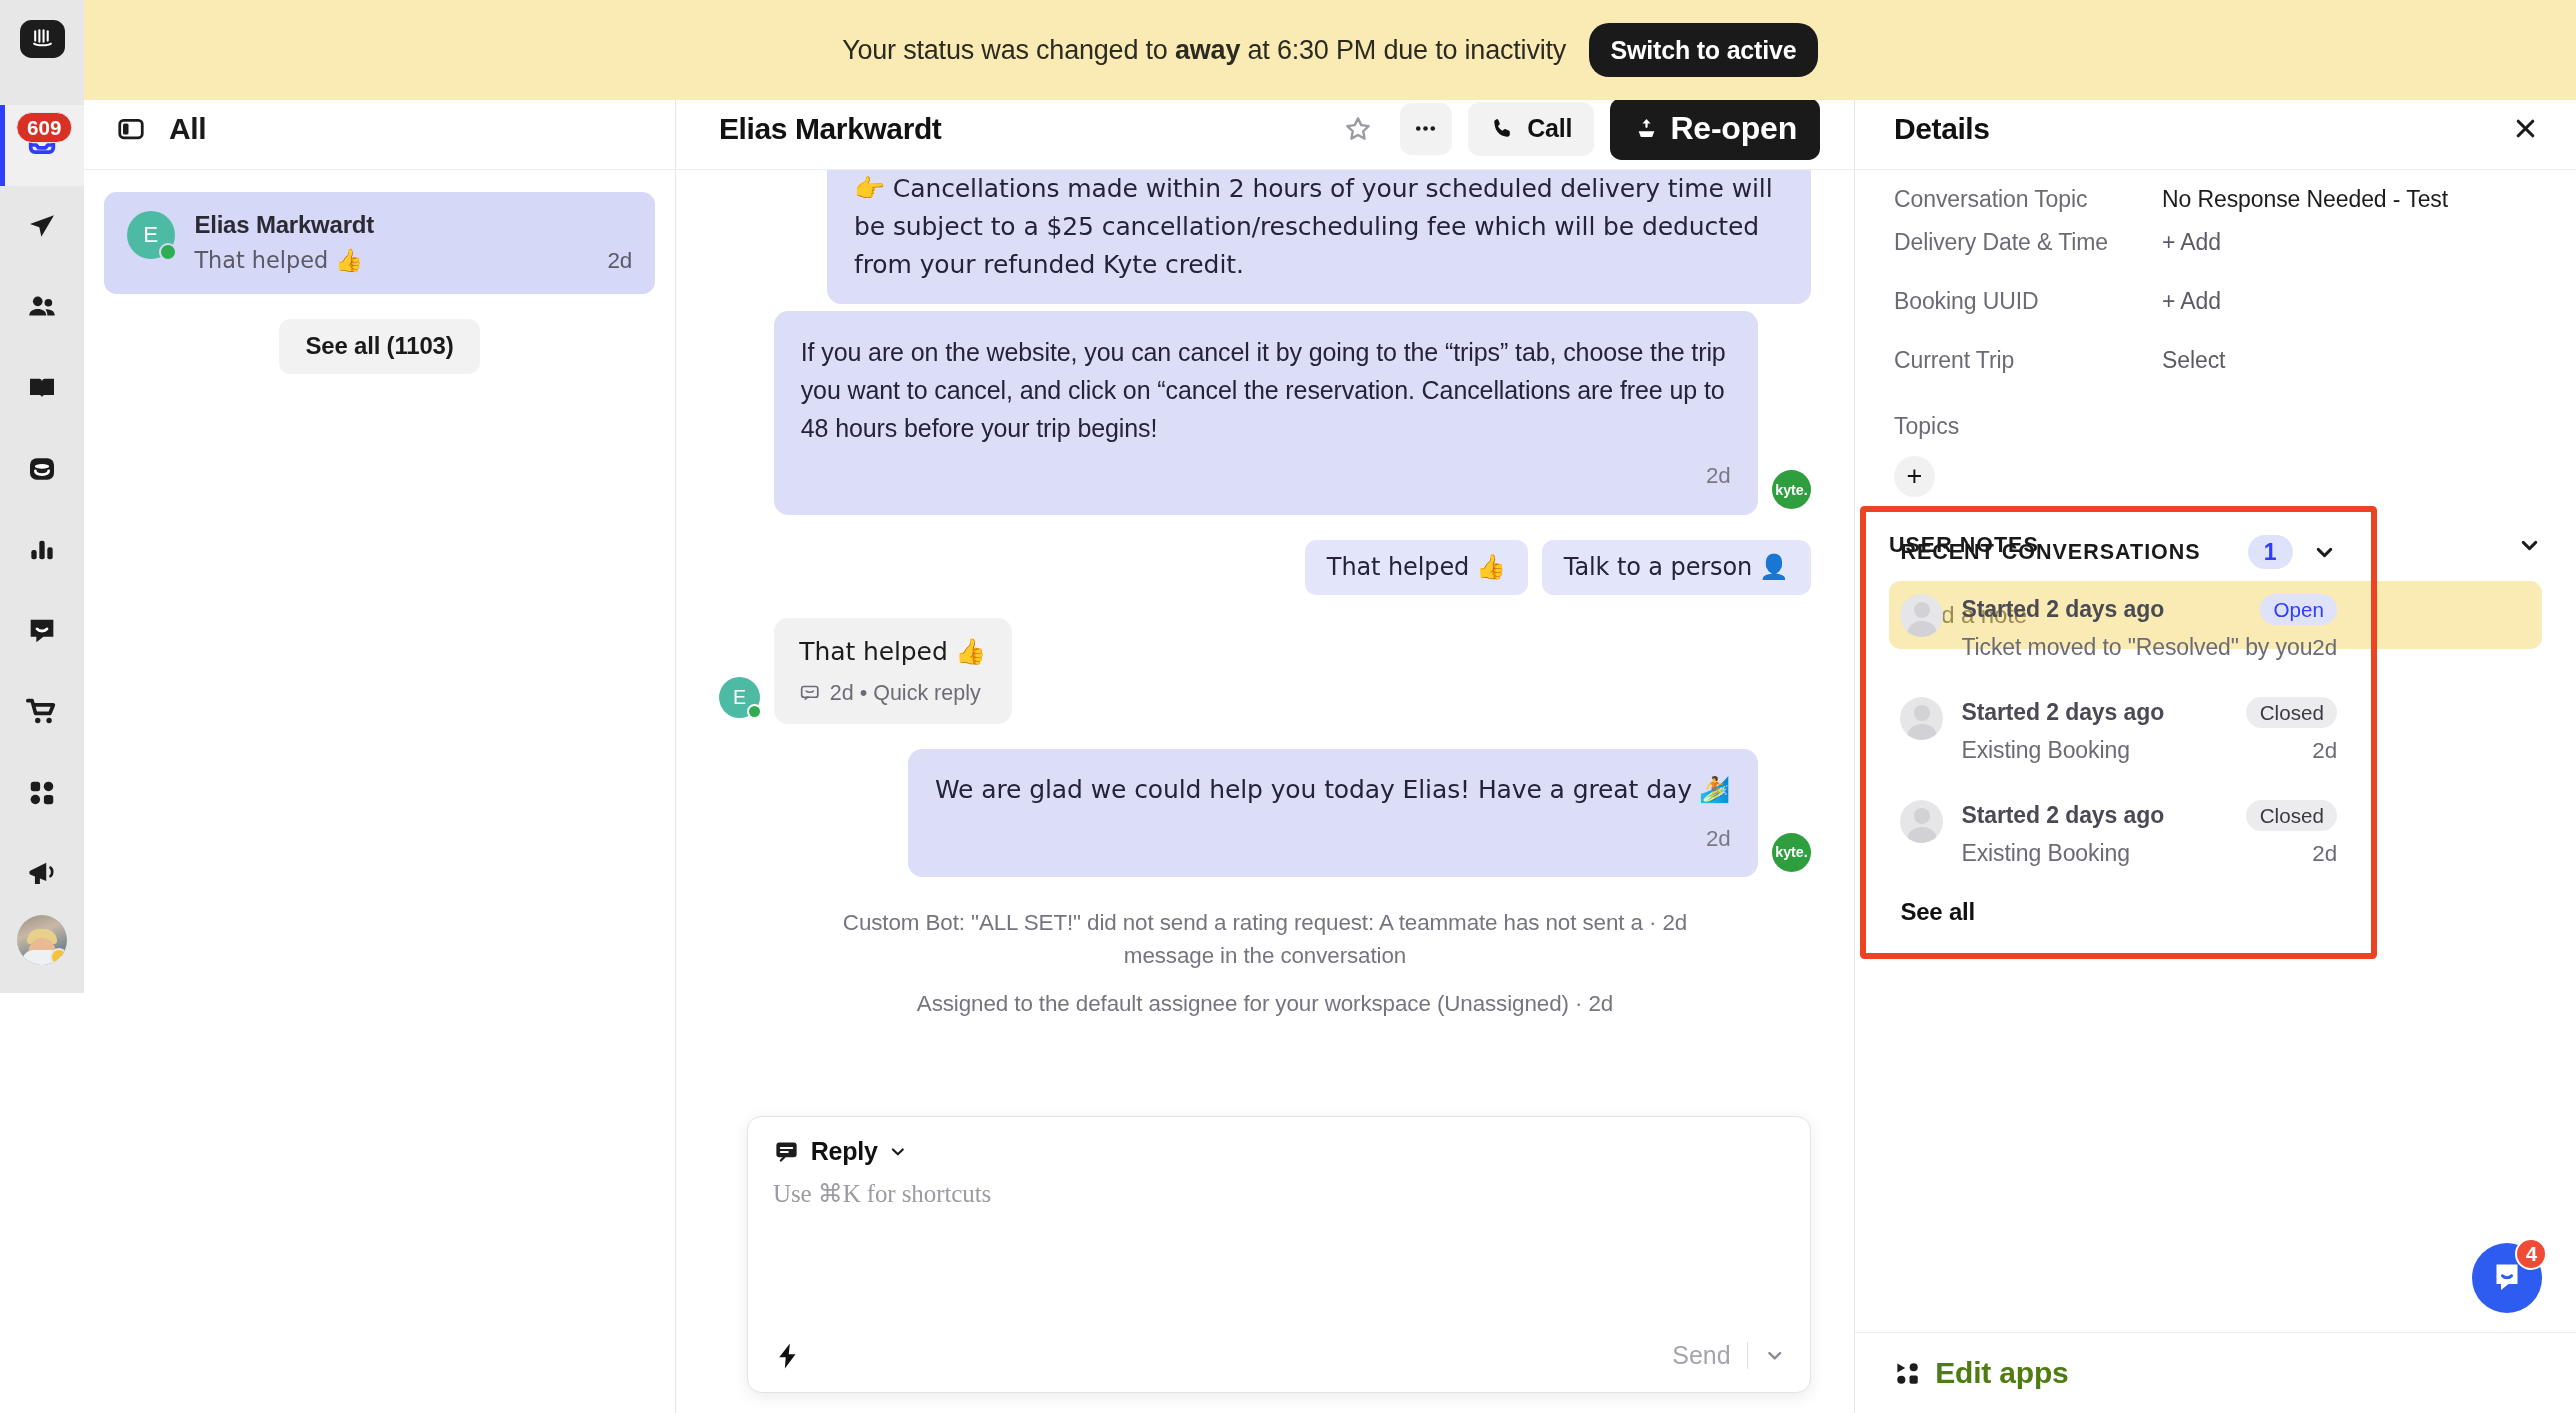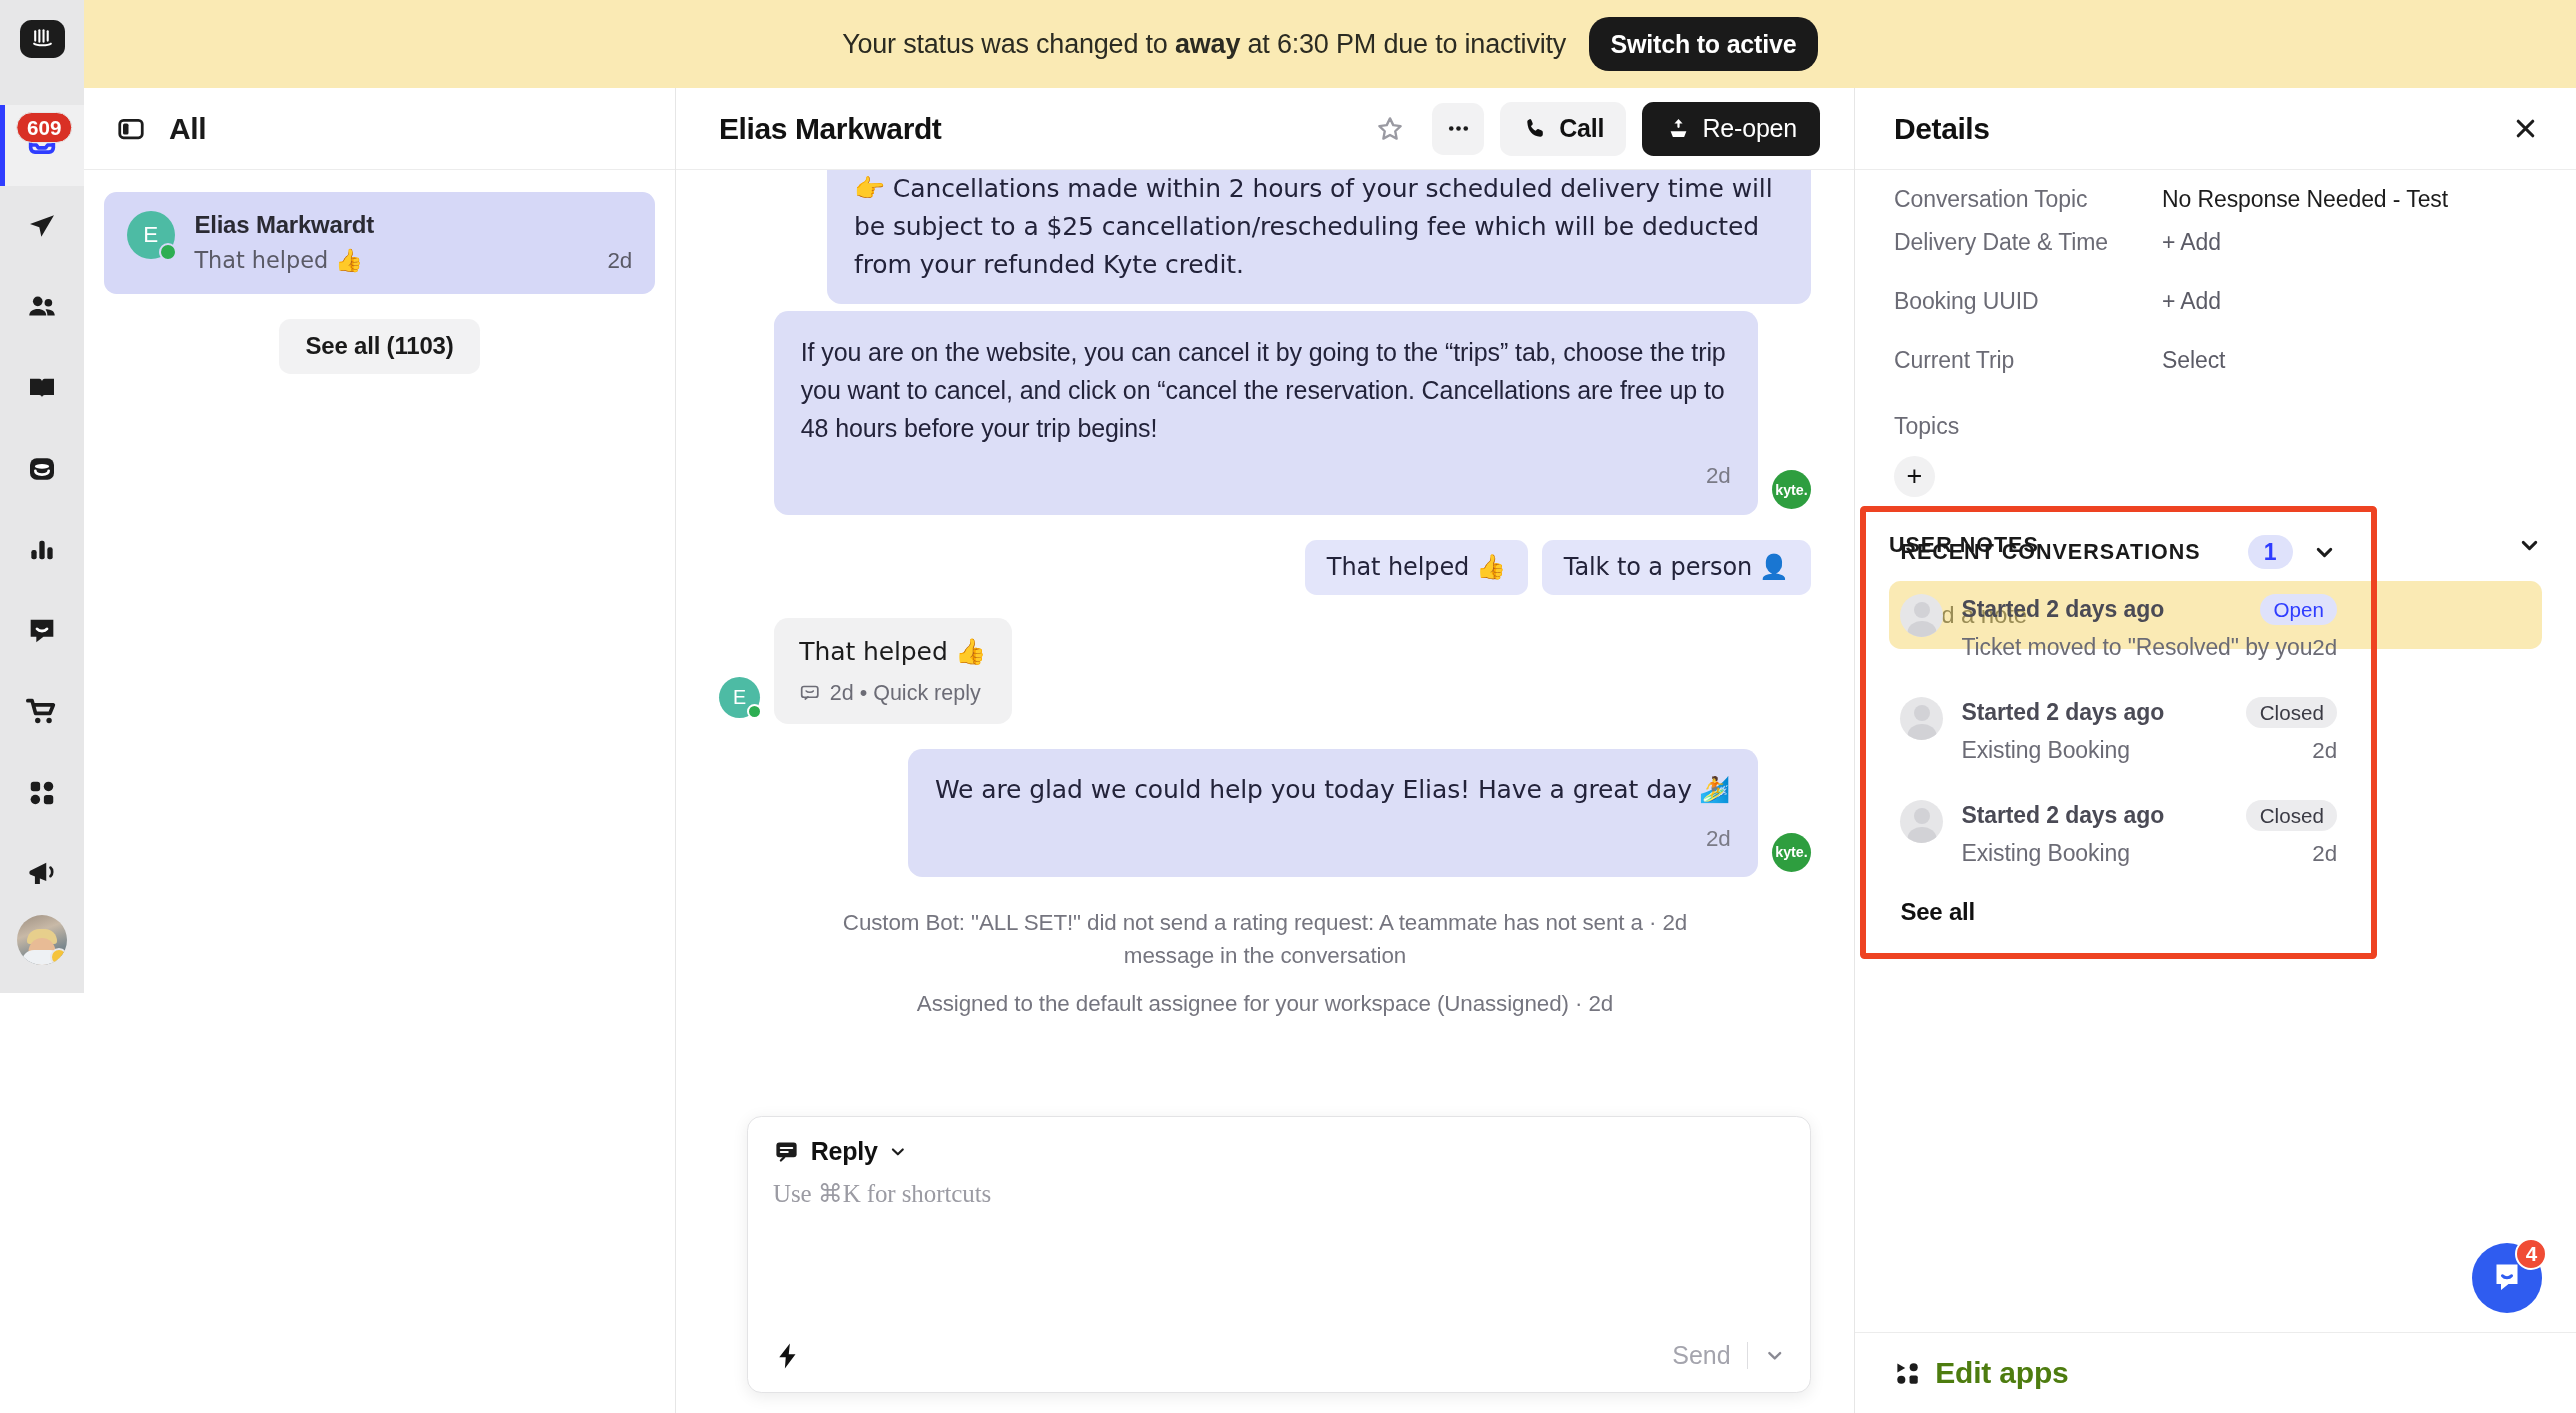--- a/index.html
+++ b/index.html
@@ -6,21 +6,21 @@
   html, body {
     width: 2576px; height: 1413px;
     font-family: "Liberation Sans", sans-serif;
     background: #ffffff;
     overflow: hidden;
   }
   .app { position: relative; width: 2576px; height: 1413px; display: flex; flex-direction: column; }
 
   
   .banner {
-    position: absolute; left: 84px; top: 0; right: 0; height: 88px;
+    position: absolute; left: 84px; top: 0; right: 0; height: 100px;
     background: #faeab4;
     display: flex; align-items: center; justify-content: center;
     gap: 23px; z-index: 6;
   }
   .banner-text { font-size: 27px; color: #2b2b22; letter-spacing: -0.2px; }
   .banner-text b { font-weight: 700; }
   .banner-btn {
     background: #1a1a1a; color: #fff; border: none; border-radius: 20px;
     padding: 12.5px 21.5px; font-size: 25px; font-weight: 700;
     font-family: "Liberation Sans", sans-serif; cursor: pointer;
@@ -122,21 +122,21 @@
   }
   .conv-head-title { font-size: 30px; font-weight: 700; color: #121212; letter-spacing: -0.4px; flex: 1; }
   .hbtn {
     display: flex; align-items: center; justify-content: center; gap: 10.7px;
     border: none; background: transparent; cursor: pointer;
     font-family: "Liberation Sans", sans-serif; letter-spacing: -0.2px;
   }
   .hbtn.icon { width: 52px; height: 52px; border-radius: 11.6px; }
   .hbtn.ghost { background: #f2f2f3; border-radius: 11.6px; }
   .hbtn.call { background: #f2f2f3; border-radius: 11.6px; padding: 12.5px 21.5px; font-size: 25px; font-weight: 700; color: #111; }
-  .hbtn.primary { background: #1a1a1a; color: #fff; border-radius: 11.6px; padding: 12.5px 23px; font-size: 25px; font-weight: 400; align-items: center; }
+  .hbtn.primary { background: #1a1a1a; color: #fff; border-radius: 11.6px; padding: 12.5px 23px; font-size: 32px; font-weight: 700; align-items: center; }
 
   .thread { flex: 1; overflow: hidden; padding: 0 43px; position: relative; }
   .msg-row { display: flex; margin-bottom: 0; }
   .msg-row.out { justify-content: flex-end; align-items: flex-end; gap: 14.3px; }
   .msg-row.in { justify-content: flex-start; align-items: flex-end; gap: 14.3px; }
   .bubble {
     background: #dcdef7; border-radius: 14.3px; padding: 21.5px 27px;
     font-size: 25px; line-height: 1.52; color: #23233a; max-width: 984px;
     position: relative; letter-spacing: -0.1px;
   }

